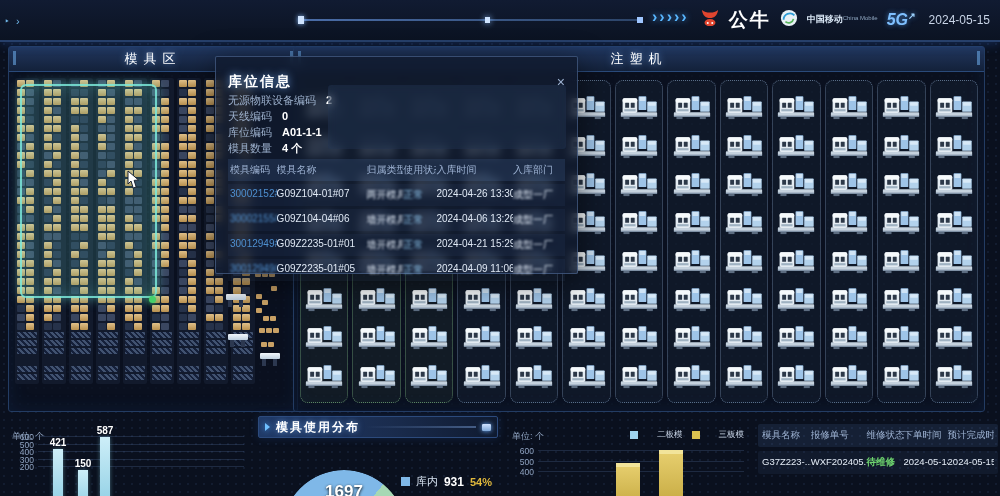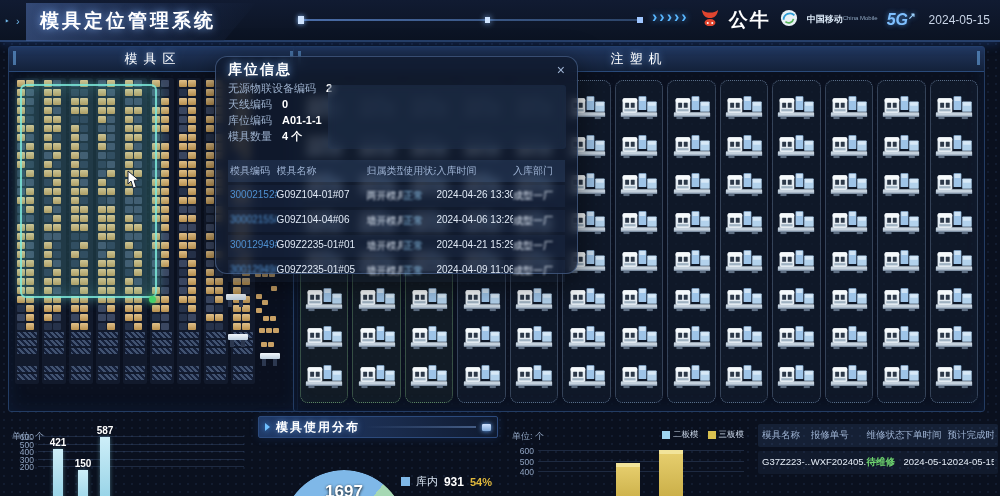--- a/index.html
+++ b/index.html
@@ -65,30 +65,30 @@
        background:linear-gradient(180deg,#f2f7fc,#bfd0e0);}
   .bench::after{content:"";position:absolute;top:6px;left:2px;width:4px;height:7px;background:#2c3850;box-shadow:11px 0 0 #2c3850;}
   .tblock{position:absolute;width:6px;height:5px;background:#c9a165;border-radius:1px;}
   
   #machine-grid{position:absolute;left:6px;right:6px;top:8px;bottom:8px;display:flex;gap:4px;}
   .mcol{flex:1;border:1px dotted rgba(150,180,215,.55);border-radius:8px;background:rgba(70,95,130,.10);
        display:flex;flex-direction:column;align-items:center;justify-content:space-evenly;padding:2px 0;}
   .mcol.green{border-color:rgba(140,200,140,.6);background:rgba(110,170,110,.08);}
   .machine{width:38px;height:28px;}
   
-  #popup{position:absolute;left:215px;top:56px;width:363px;height:218px;z-index:50;padding:4px 12px;box-sizing:border-box;
+  #popup{position:absolute;left:215px;top:56px;width:363px;height:218px;z-index:50;padding:16px 12px;box-sizing:border-box;
        background:rgba(16,26,46,.80);backdrop-filter:blur(5px);-webkit-backdrop-filter:blur(5px);
-       border:1px solid rgba(130,170,230,.35);border-radius:12px;box-shadow:0 8px 30px rgba(0,0,0,.55);}
+       border:1px solid rgba(130,170,230,.35);border-radius:2px;box-shadow:0 8px 30px rgba(0,0,0,.55);}
   .pop-hdr{display:flex;justify-content:space-between;align-items:center;height:18px;}
   .pop-title{font-size:14px;font-weight:bold;letter-spacing:2px;color:#fff;text-shadow:0 0 8px rgba(120,180,255,.85);}
   .pop-close{color:#9fb4d4;font-size:14px;line-height:14px;cursor:pointer;}
   .pf-row{display:flex;margin-top:3px;font-size:11px;line-height:13px;}
   .pf-label{color:#9cb0cc;margin-right:10px;}
   .pf-value{color:#fff;font-weight:bold;}
-  .pop-table{margin-top:17px;font-size:10px;}
+  .pop-table{margin-top:4px;font-size:10px;}
   .pt-head,.pt-row{display:flex;padding:4px 2px;}
   .pt-head{background:rgba(90,130,190,.18);color:#9db2d2;}
   .pt-row{background:rgba(70,100,150,.10);margin-top:3px;color:#dfe8f4;}
   .pt-head span,.pt-row span{overflow:hidden;white-space:nowrap;}
   .ptc0{width:14%;} .ptc1{width:27%;} .ptc2{width:11%;} .ptc3{width:10%;} .ptc4{width:23%;} .ptc5{width:15%;}
   .code{color:#4e8fd0;}
   .status-ok{color:#8fc8f0;}
   .soft-blur{filter:blur(1.3px);}
   .blur-patch{position:absolute;left:112px;top:28px;width:238px;height:64px;border-radius:3px;pointer-events:none;
        background:rgba(62,88,128,.20);backdrop-filter:blur(4px);-webkit-backdrop-filter:blur(4px);}
@@ -113,37 +113,34 @@
   #donut{position:absolute;left:24px;top:32px;width:124px;height:124px;border-radius:50%;
        -webkit-mask:radial-gradient(circle at 50% 50%,transparent 0 35px,#000 36px);
        mask:radial-gradient(circle at 50% 50%,transparent 0 35px,#000 36px);}
   #donut-center{position:absolute;left:24px;top:44px;width:124px;text-align:center;font-size:17px;font-weight:bold;
        color:#fff;text-shadow:0 1px 3px #000;}
   .legend2{position:absolute;right:6px;top:36px;display:flex;align-items:center;gap:6px;font-size:11px;color:#d8e4f2;}
   .chip{width:9px;height:9px;display:inline-block;}
   .legend2 b{color:#fff;font-size:12px;}
   .legend2 .pct{color:#e0b83c;font-weight:bold;}
   .legend3{position:absolute;right:4px;top:13px;display:flex;gap:9px;font-size:8.5px;color:#c8d4e6;align-items:center;}
-  .legend3 .litem{display:flex;align-items:center;gap:3px;}
+  .legend3 .litem{display:flex;align-items:center;gap:19px;}
   .rt-head,.rt-row{display:flex;padding:5px 4px;font-size:9.5px;border-radius:2px;}
   .rt-head{margin-top:8px;background:rgba(90,130,190,.15);color:#9db2d2;}
   .rt-row{margin-top:4px;background:rgba(70,100,150,.12);color:#e4ecf6;}
   .rt-head span,.rt-row span{overflow:hidden;white-space:nowrap;}
   .rc0{width:21%;} .rc1{width:24%;} .rc2{width:16%;} .rc3{width:19%;} .rc4{width:20%;}
 </style>
 </head>
 <body>
 
 <div id="app">
 
   <div id="hdr">
     <span class="hdr-deco">‣ ›</span>
-    <div class="title-wrap">
-      <h1>模具定位管理系统</h1>
-    </div>
     <div class="hdr-line">
       <span class="cap"></span>
       <span class="handle"></span>
       <span class="cap2"></span>
     </div>
     <span class="chevrons">›››››</span>
     <div class="hdr-right">
       <span>
         <svg viewBox="0 0 22 20" width="20" height="18">
           <path d="M2 1 C3 7 6 10 11 10 C16 10 19 7 20 1 C17 3 15 4 11 4 C7 4 5 3 2 1 Z" fill="#e0452f"></path>

